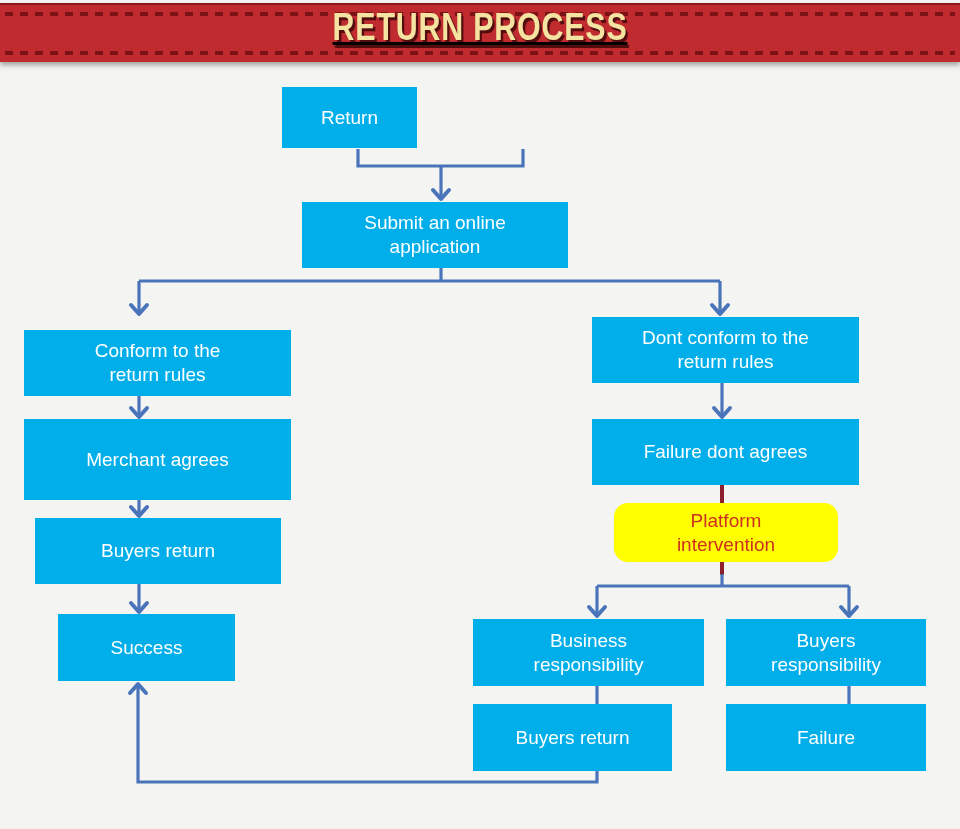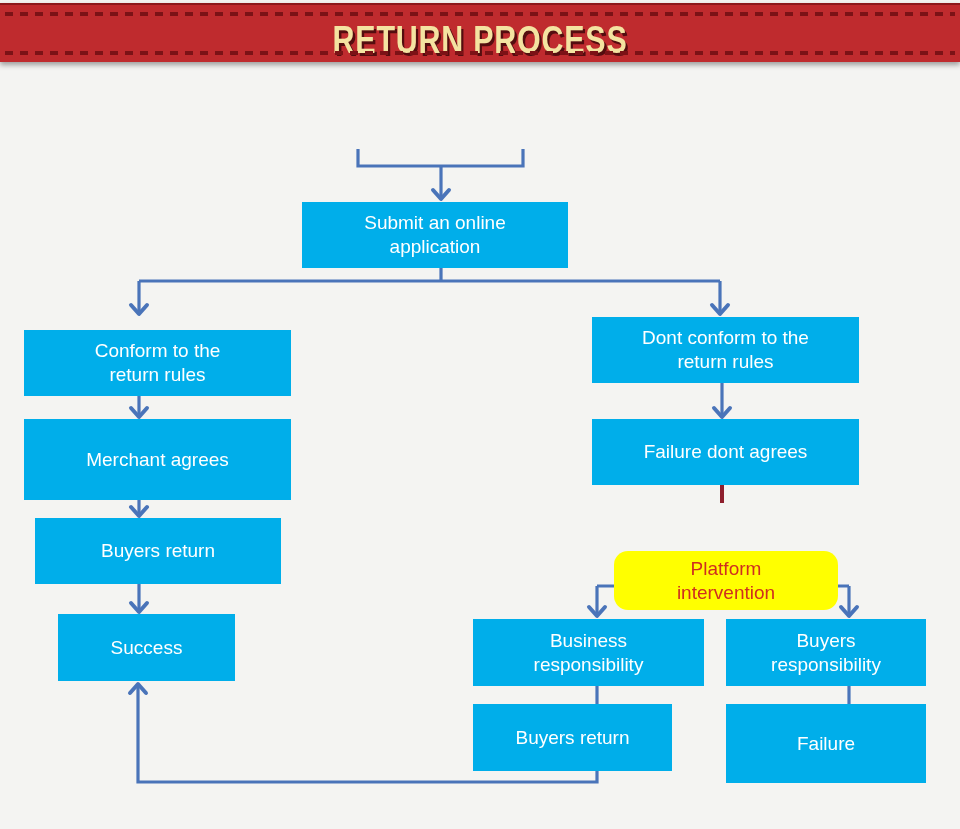--- a/index.html
+++ b/index.html
@@ -31,21 +31,21 @@
     box-sizing:border-box;
   }
   .dash{
     position:absolute;left:5px;right:5px;height:4px;
     background:repeating-linear-gradient(90deg, var(--banner-dash) 0 8px, transparent 8px 15px);
   }
   .dash-top{top:7px;}
   .dash-bottom{bottom:7px;}
   .title-wrap{
     position:absolute;inset:0;
-    display:flex;align-items:flex-end;justify-content:center;
+    display:flex;align-items:flex-start;justify-content:center;text-decoration:underline;
   }
   .title{
     display:inline-block;
     transform:scaleX(0.78);
     font-size:39px;
     font-weight:bold;
     letter-spacing:1px;
     color:var(--title-cream);
     text-shadow:3px 3px 0 rgba(72,10,12,0.9);
     white-space:nowrap;
@@ -59,21 +59,20 @@
     text-align:center;
     white-space:pre-line;
     font-size:19px;
     line-height:1.25;
     box-sizing:border-box;
   }
   .node.highlight{
     background:var(--highlight-yellow);
     color:var(--highlight-text-red);
     border-radius:14px;
-    margin-top:48px;
   }
   
   .connector-layer{position:absolute;left:0;top:0;width:960px;height:829px;pointer-events:none;}
   .conn{stroke:var(--connector-blue);stroke-width:3.2;fill:none;}
   .conn-red{stroke:var(--connector-red);stroke-width:4;fill:none;}
   .chev{stroke:var(--connector-blue);stroke-width:4;fill:none;stroke-linecap:round;stroke-linejoin:round;}
 </style>
 </head>
 <body>
 
@@ -118,32 +117,33 @@
     <path class="conn" d="M849,586 V616"></path>
     <path class="chev" d="M841,607 L849,616 L857,607"></path>
 
     <path class="conn" d="M597,686 V704"></path>
     <path class="conn" d="M849,686 V704"></path>
 
     <path class="conn" d="M597,771 V782 H138 V684"></path>
     <path class="chev" d="M130,693 L138,684 L146,693"></path>
   </svg>
 
+  <div class="node" style="left:282px;top:87px;width:135px;height:61px">Return</div>
   <div class="node" style="left:302px;top:202px;width:266px;height:66px">Submit an online
 application</div>
   <div class="node" style="left:24px;top:330px;width:267px;height:66px">Conform to the
 return rules</div>
   <div class="node" style="left:592px;top:317px;width:267px;height:66px">Dont conform to the
 return rules</div>
   <div class="node" style="left:24px;top:419px;width:267px;height:81px">Merchant agrees</div>
   <div class="node" style="left:592px;top:419px;width:267px;height:66px">Failure dont agrees</div>
   <div class="node highlight" style="left:614px;top:503px;width:224px;height:59px">Platform
 intervention</div>
   <div class="node" style="left:35px;top:518px;width:246px;height:66px">Buyers return</div>
   <div class="node" style="left:58px;top:614px;width:177px;height:67px">Success</div>
   <div class="node" style="left:473px;top:619px;width:231px;height:67px">Business
 responsibility</div>
   <div class="node" style="left:726px;top:619px;width:200px;height:67px">Buyers
 responsibility</div>
   <div class="node" style="left:473px;top:704px;width:199px;height:67px">Buyers return</div>
-  <div class="node" style="left:726px;top:704px;width:200px;height:79px">Failure</div>
+  <div class="node" style="left:726px;top:704px;width:200px;height:67px">Failure</div>
 
 </div>
 
 </body></html>

